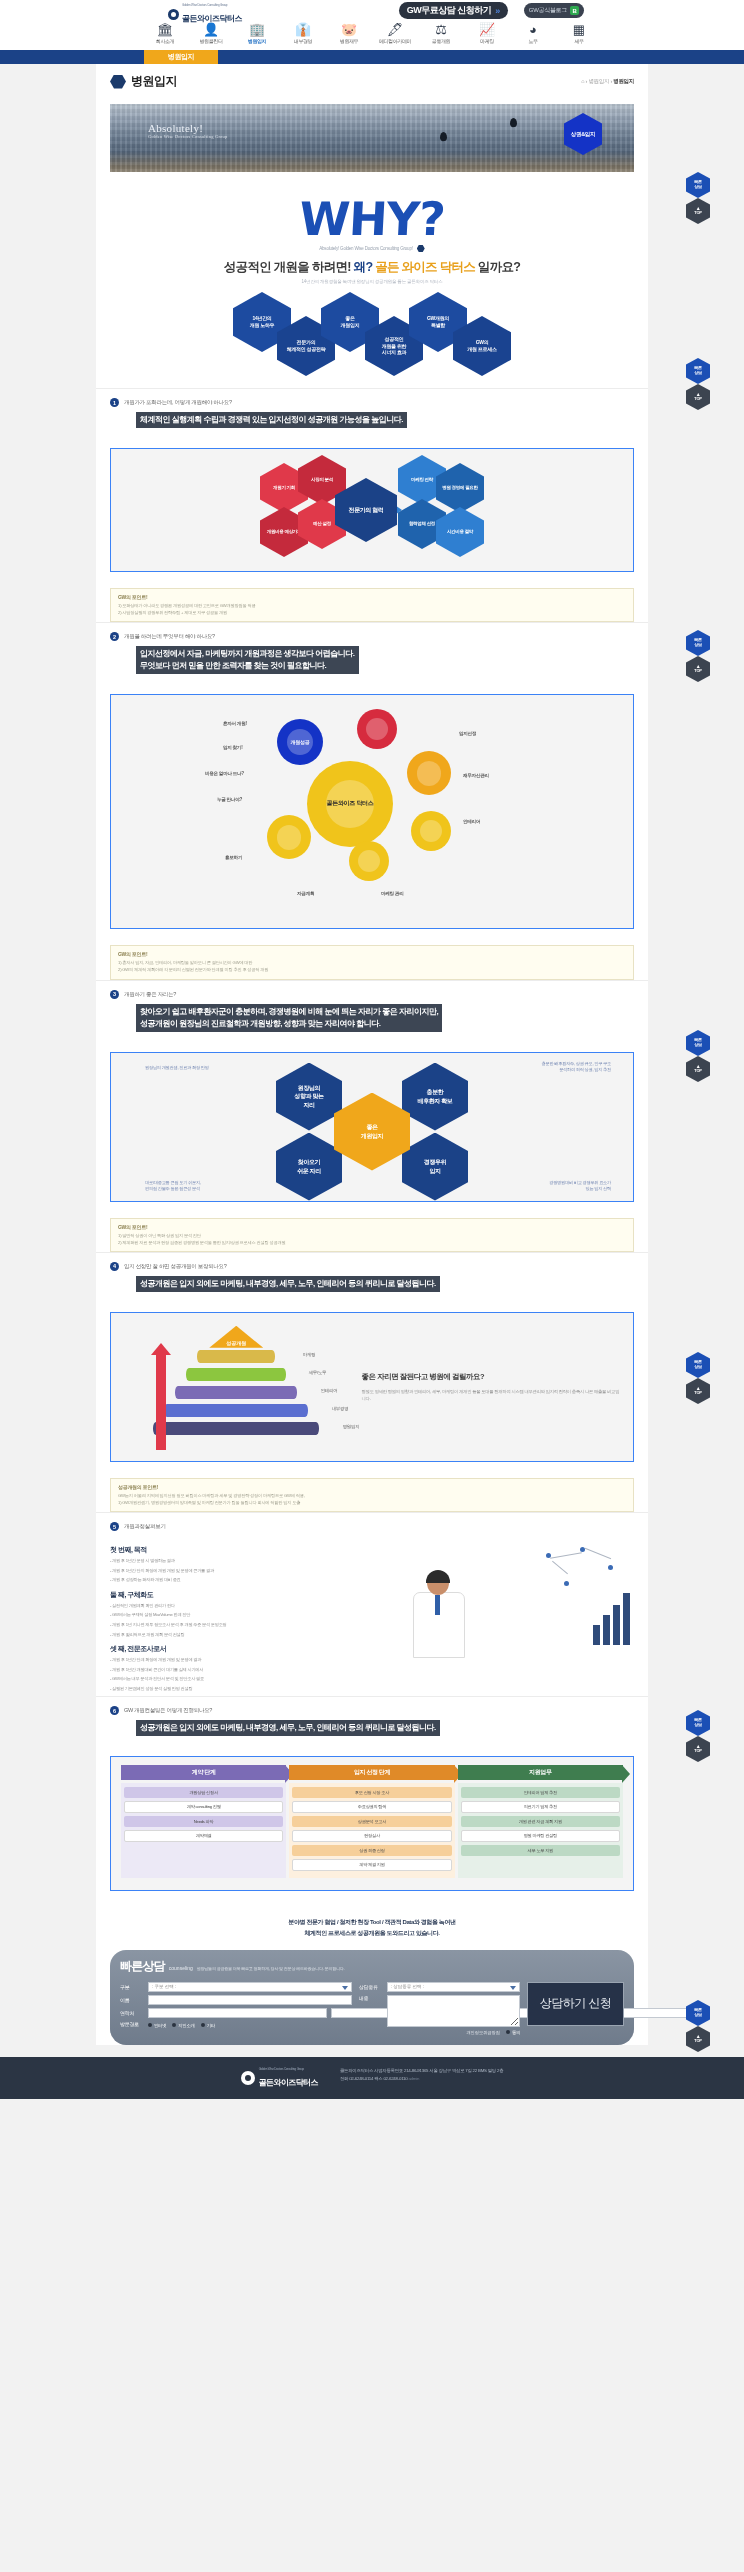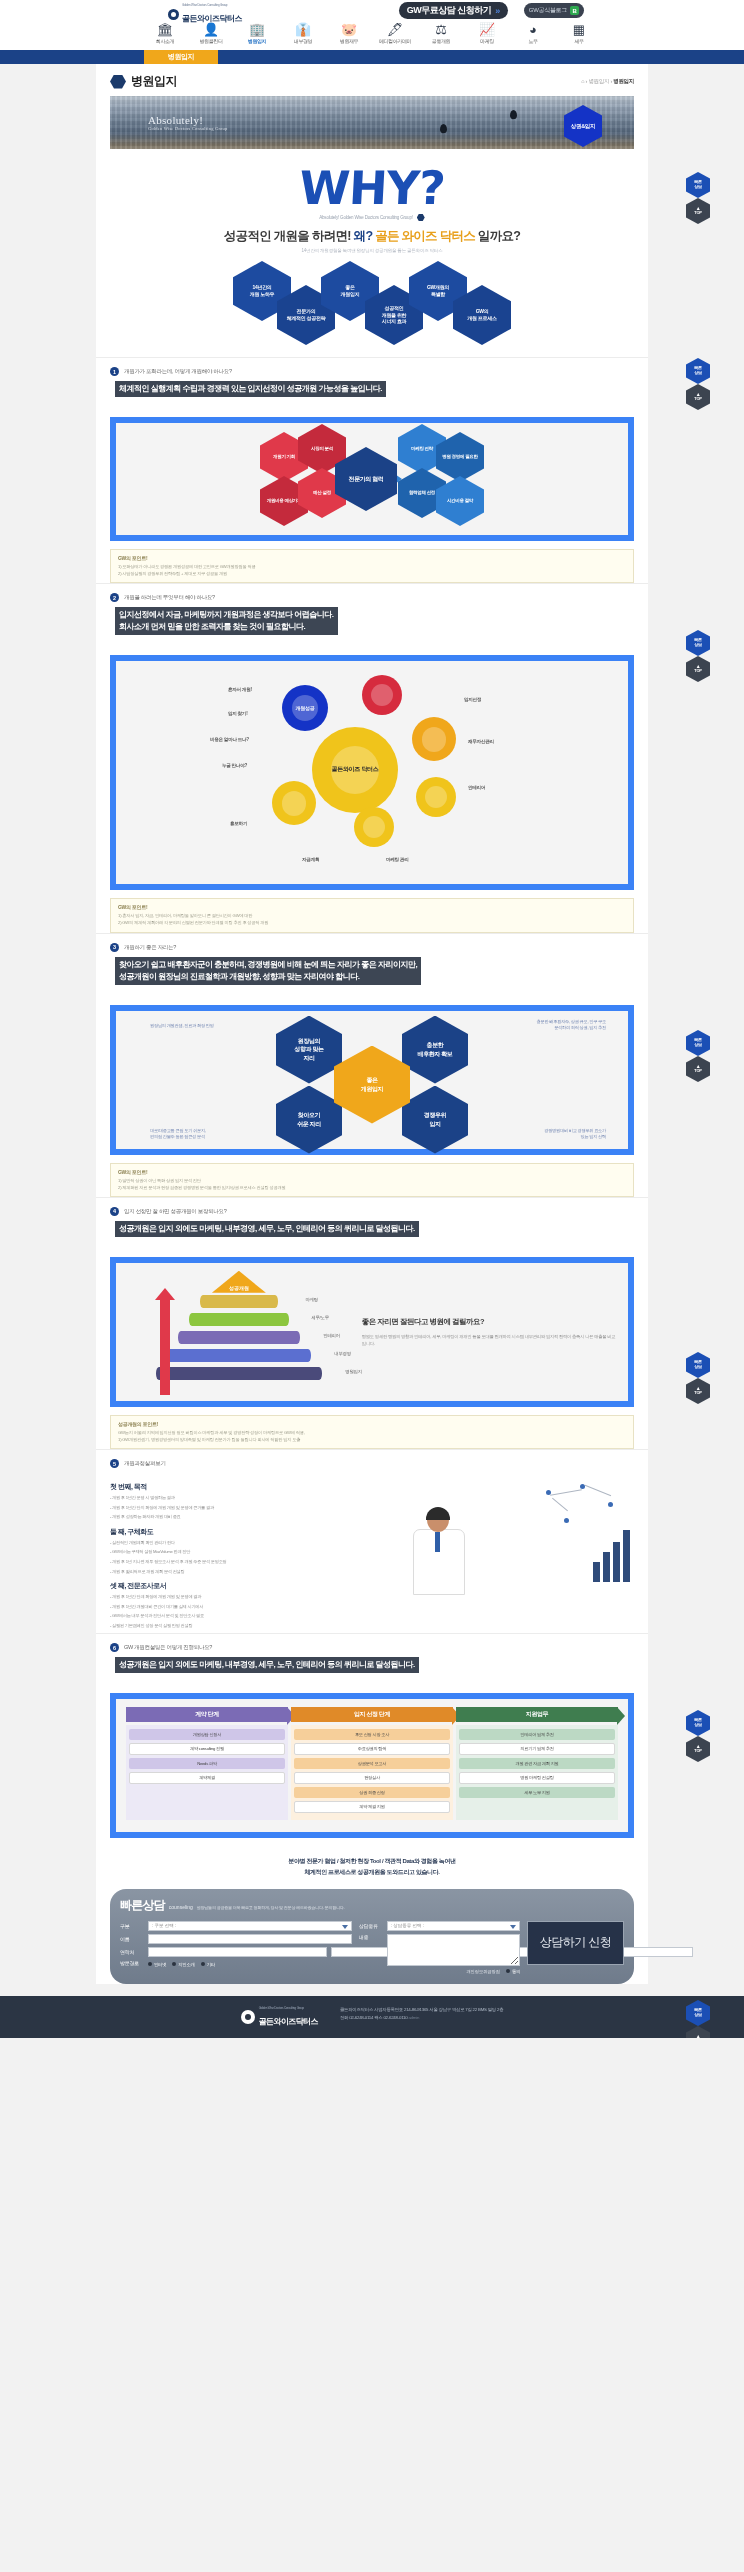--- a/index.html
+++ b/index.html
@@ -45,21 +45,21 @@
   .shell{ width:552px; margin:0 auto; background:#fff; padding:0 0 0 0; min-height:100px;}
 
   .pagehead{ display:flex; align-items:center; padding:9px 14px 6px 14px; }
   .hexmark{ width:16px;height:14px;background:#1b3a6b;
             clip-path:polygon(25% 0,75% 0,100% 50%,75% 100%,25% 100%,0 50%); margin-right:5px;}
   .pagetitle{ font-size:12px; font-weight:bold; color:#222; letter-spacing:-.5px;}
   .crumb{ margin-left:auto; font-size:5.5px; color:#999; letter-spacing:-.3px;}
   .crumb b{ color:#333; }
 
   
-  .hero{ margin:0 14px; height:53px; position:relative; overflow:hidden;
+  .hero{ margin:8px 14px; height:68px; position:relative; overflow:hidden;
          background:linear-gradient(180deg,#b9c4cf 0%,#93a2b4 22%,#6d7f93 48%,#55677c 70%,#7b7365 92%,#8d8473 100%);}
   .hero:after{content:"";position:absolute;inset:0;
     background:
       repeating-linear-gradient(90deg,rgba(255,255,255,.10) 0 2px,rgba(0,0,0,.06) 2px 5px),
       repeating-linear-gradient(0deg,rgba(255,255,255,.06) 0 3px,rgba(0,0,0,.05) 3px 7px);
     opacity:.8;}
   .hero-txt{ position:absolute; left:38px; top:18px; z-index:3; color:#e9eef5;}
   .hero-txt .h1{ font-family:"Liberation Serif","DejaVu Serif",serif; font-size:11px; letter-spacing:.3px;}
   .hero-txt .h2{ font-family:"Liberation Serif","DejaVu Serif",serif; font-size:4.5px; letter-spacing:.2px; opacity:.85;}
   .pin{ position:absolute; width:7px;height:9px; background:#151c26; border-radius:50% 50% 50% 50%/60% 60% 40% 40%; z-index:3;}
@@ -90,25 +90,25 @@
        color:#fff;font-size:5px;line-height:1.35;letter-spacing:-.3px;font-weight:bold;margin:0 -7px;}
   .hx.low{ margin-top:24px; background:#1a4390;}
 
   
   .qsec{ padding:9px 14px 12px 14px; border-top:1px solid #ececec;}
   .qline{ display:flex; align-items:center; gap:5px; }
   .qnum{ width:9px;height:9px;border-radius:50%;background:#1b4287;color:#fff;font-size:5.5px;
          font-weight:bold;display:flex;align-items:center;justify-content:center;}
   .qtext{ font-size:5.5px; color:#666; letter-spacing:-.3px;}
   .qans{ display:inline-block; background:#3d4654; color:#fff; font-size:8px; font-weight:bold;
-         letter-spacing:-.5px; padding:2px 4px; margin-top:5px; margin-left:5px; line-height:1.5;}
+         letter-spacing:-.5px; padding:2px 4px; margin-top:5px; margin-left:26px; line-height:1.5;}
   .qans span{display:block;}
 
   
-  .panel{ margin:8px 14px 8px 14px; background:#f4f4f4; border:6px solid #3b82f6; position:relative;}
+  .panel{ margin:8px 14px 16px 14px; background:#f4f4f4; border:1px solid #3b82f6; position:relative;}
 
   
   .d1{ height:124px; display:flex; align-items:center; justify-content:center; gap:0;}
   .d1 .col{ display:flex; flex-direction:column; align-items:center; }
   .phx{ width:48px;height:50px;
         clip-path:polygon(50% 0,100% 27%,100% 73%,50% 100%,0 73%,0 27%);
         display:flex;align-items:center;justify-content:center;text-align:center;color:#fff;
         font-size:4.5px;font-weight:bold;line-height:1.3;letter-spacing:-.3px;margin:-3px -5px;}
   .red{background:#e0394a;} .redd{background:#c42a3c;} .blu{background:#2f7fd1;} .blud{background:#1f63ad;}
   .ctr{ width:62px;height:64px;background:#1b4287;
@@ -401,21 +401,21 @@
       <div class="nl">2) 사업장실행의 경쟁우위 전략수립 + 제대로 지구 성공을 개원</div>
     </div>
 
     <div class="qsec">
       <div class="qline">
         <span class="qnum">2</span>
         <span class="qtext">개원을 하려는데 무엇부터 해야 하나요?</span>
       </div>
       <div class="qans">
         <span>입지선정에서 자금, 마케팅까지 개원과정은 생각보다 어렵습니다.</span>
-        <span>회사소개 먼저 믿을 만한 조력자를 찾는 것이 필요합니다.</span>
+        <span>무엇보다 먼저 믿을 만한 조력자를 찾는 것이 필요합니다.</span>
       </div>
     </div>
     <div class="panel d2">
       <div class="gear" style="left:166px;top:24px;width:46px;height:46px;background:#1433c6;color:#1433c6;font-size:5px;">
           <i></i>
           <span style="position:relative;color:#fff">개원성공</span>
         </div>
       <div class="gear" style="left:246px;top:14px;width:40px;height:40px;background:#d62b3e;color:#d62b3e;">
           <i></i>
         </div>

